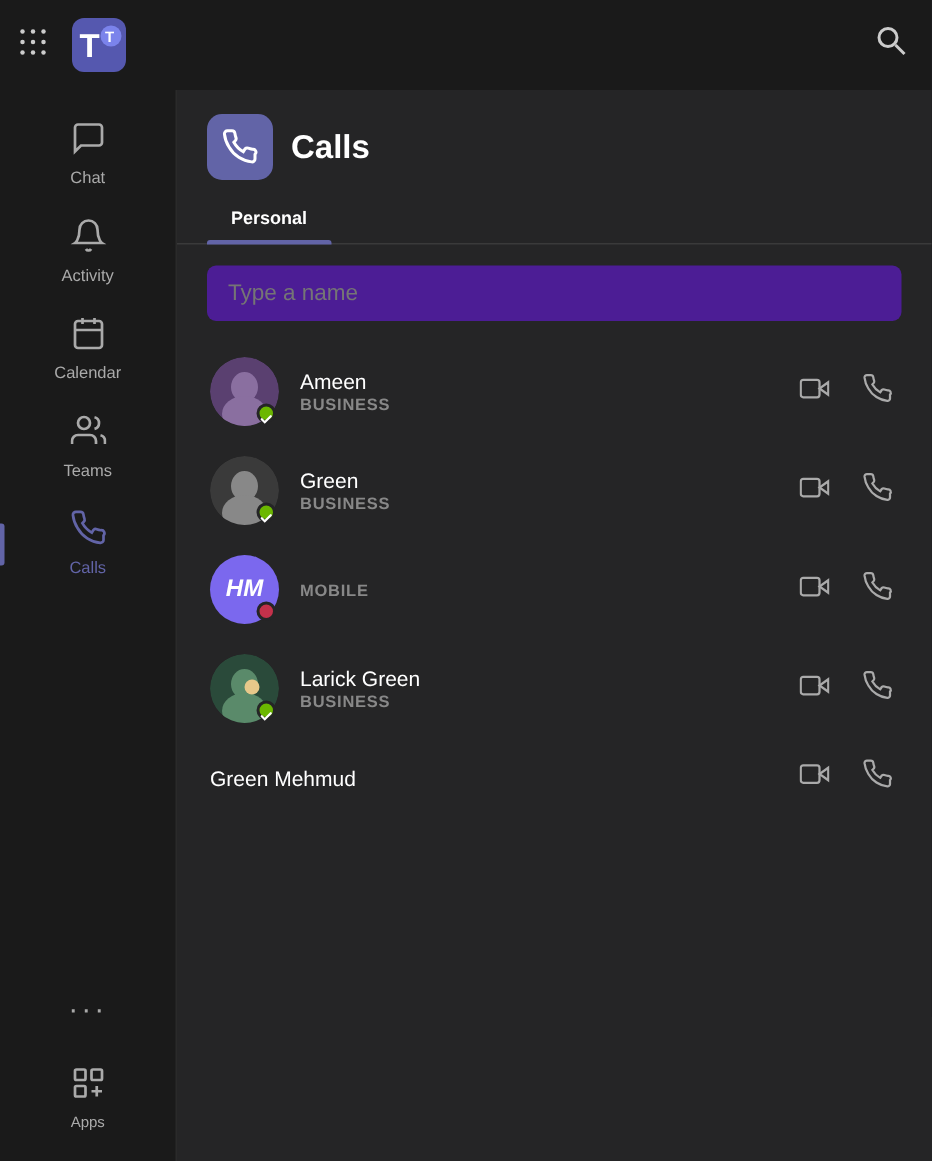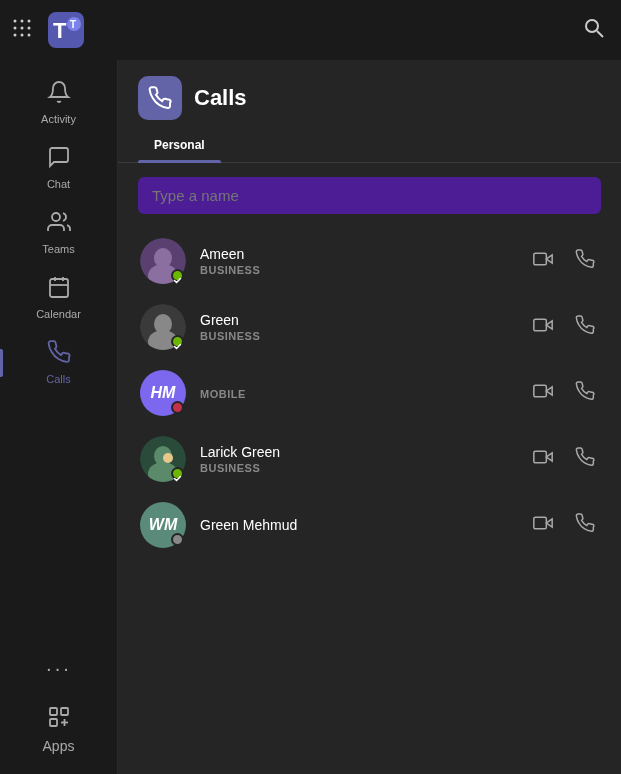--- a/index.html
+++ b/index.html
@@ -83,21 +83,21 @@
       margin-bottom: 5px;
     }
     .sidebar-apps {
       display: flex;
       flex-direction: column;
       align-items: center;
       width: 100%;
       padding: 10px 0;
       cursor: pointer;
       color: #aaa;
-      font-size: 14px;
+      font-size: 10px;
       margin-bottom: 10px;
     }
     .sidebar-apps .icon { font-size: 22px; margin-bottom: 3px; }
 
     
     .main {
       position: absolute;
       top: 60px;
       left: 118px;
       right: 0;
@@ -283,58 +283,58 @@
       <circle cx="9" cy="9" r="6"></circle>
       <line x1="14" y1="14" x2="20" y2="20"></line>
     </svg>
   </div>
 </div>
 
 <div class="sidebar">
   <div class="sidebar-item">
     <div class="icon">
       <svg width="24" height="24" viewBox="0 0 24 24" fill="none" stroke="#aaa" stroke-width="1.8">
-        <path d="M18 8a6 6 0 0 0-12 0c0 7-3 9-3 9h18s-3-2-3-9"></path>
-        <path d="M13.73 21a2 2 0 0 1-3.46 0"></path>
-      </svg>
-    </div>
-    <span>Activity</span>
+        <path d="M21 15a2 2 0 0 1-2 2H7l-4 4V5a2 2 0 0 1 2-2h14a2 2 0 0 1 2 2z"></path>
+      </svg>
+    </div>
+    <span>Chat</span>
   </div>
 
   <div class="sidebar-item">
     <div class="icon">
       <svg width="24" height="24" viewBox="0 0 24 24" fill="none" stroke="#aaa" stroke-width="1.8">
-        <path d="M21 15a2 2 0 0 1-2 2H7l-4 4V5a2 2 0 0 1 2-2h14a2 2 0 0 1 2 2z"></path>
-      </svg>
-    </div>
-    <span>Chat</span>
+        <path d="M18 8a6 6 0 0 0-12 0c0 7-3 9-3 9h18s-3-2-3-9"></path>
+        <path d="M13.73 21a2 2 0 0 1-3.46 0"></path>
+      </svg>
+    </div>
+    <span>Activity</span>
+  </div>
+
+  <div class="sidebar-item">
+    <div class="icon">
+      <svg width="24" height="24" viewBox="0 0 24 24" fill="none" stroke="#aaa" stroke-width="1.8">
+        <rect x="3" y="4" width="18" height="18" rx="2" ry="2"></rect>
+        <line x1="16" y1="2" x2="16" y2="6"></line>
+        <line x1="8" y1="2" x2="8" y2="6"></line>
+        <line x1="3" y1="10" x2="21" y2="10"></line>
+      </svg>
+    </div>
+    <span>Calendar</span>
   </div>
 
   <div class="sidebar-item">
     <div class="icon">
       <svg width="24" height="24" viewBox="0 0 24 24" fill="none" stroke="#aaa" stroke-width="1.8">
         <path d="M17 21v-2a4 4 0 0 0-4-4H5a4 4 0 0 0-4 4v2"></path>
         <circle cx="9" cy="7" r="4"></circle>
         <path d="M23 21v-2a4 4 0 0 0-3-3.87"></path>
         <path d="M16 3.13a4 4 0 0 1 0 7.75"></path>
       </svg>
     </div>
     <span>Teams</span>
-  </div>
-
-  <div class="sidebar-item">
-    <div class="icon">
-      <svg width="24" height="24" viewBox="0 0 24 24" fill="none" stroke="#aaa" stroke-width="1.8">
-        <rect x="3" y="4" width="18" height="18" rx="2" ry="2"></rect>
-        <line x1="16" y1="2" x2="16" y2="6"></line>
-        <line x1="8" y1="2" x2="8" y2="6"></line>
-        <line x1="3" y1="10" x2="21" y2="10"></line>
-      </svg>
-    </div>
-    <span>Calendar</span>
   </div>
 
   <div class="sidebar-item active">
     <div class="active-bar"></div>
     <div class="icon">
       <svg width="24" height="24" viewBox="0 0 24 24" fill="none" stroke="#6264a7" stroke-width="1.8">
         <path d="M22 16.92v3a2 2 0 0 1-2.18 2 19.79 19.79 0 0 1-8.63-3.07A19.5 19.5 0 0 1 4.69 12a19.79 19.79 0 0 1-3.07-8.67A2 2 0 0 1 3.6 1.22h3a2 2 0 0 1 2 1.72 12.84 12.84 0 0 0 .7 2.81 2 2 0 0 1-.45 2.11L7.91 8.8a16 16 0 0 0 6.29 6.29l1.16-1.84a2 2 0 0 1 2.11-.45 12.84 12.84 0 0 0 2.81.7A2 2 0 0 1 22 16.92z"></path>
       </svg>
     </div>
     <span style="color:#6264a7;">Calls</span>
@@ -493,26 +493,20 @@
         </svg>
       </div>
       <div class="action-btn">
         <svg width="20" height="20" viewBox="0 0 24 24" fill="none" stroke="currentColor" stroke-width="1.8">
           <path d="M22 16.92v3a2 2 0 0 1-2.18 2 19.79 19.79 0 0 1-8.63-3.07A19.5 19.5 0 0 1 4.69 12a19.79 19.79 0 0 1-3.07-8.67A2 2 0 0 1 3.6 1.22h3a2 2 0 0 1 2 1.72 12.84 12.84 0 0 0 .7 2.81 2 2 0 0 1-.45 2.11L7.91 8.8a16 16 0 0 0 6.29 6.29l1.16-1.84a2 2 0 0 1 2.11-.45 12.84 12.84 0 0 0 2.81.7A2 2 0 0 1 22 16.92z"></path>
         </svg>
       </div>
     </div>
   </div>
       <div class="contact-row">
-    <div class="avatar-wrap">
-      <div class="avatar-circle" style="background:#5a8a7a;">WM</div>
-      <div class="status-dot offline" style="background:#888;border-color:#252526;">
-        
-      </div>
-    </div>
     <div class="contact-info">
       <div class="contact-name">Green Mehmud</div>
 
     </div>
     <div class="contact-actions">
       <div class="action-btn">
         <svg width="20" height="20" viewBox="0 0 24 24" fill="none" stroke="currentColor" stroke-width="1.8">
           <polygon points="23 7 16 12 23 17 23 7"></polygon>
           <rect x="1" y="5" width="15" height="14" rx="2" ry="2"></rect>
         </svg>

